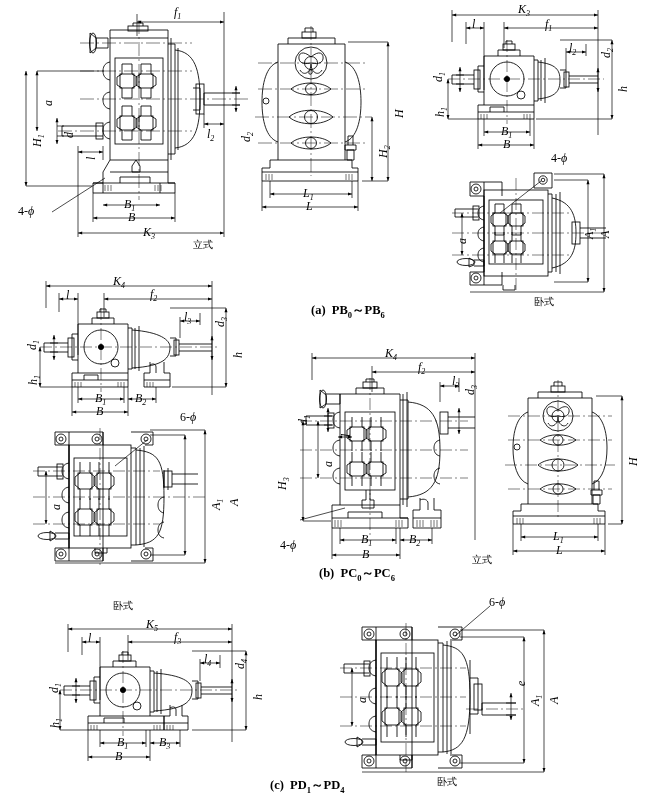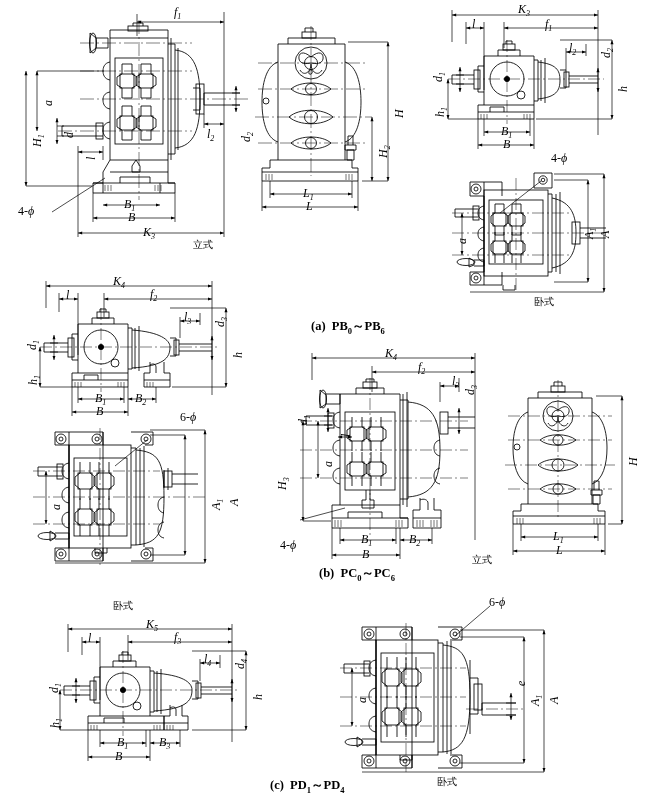--- a/index.html
+++ b/index.html
@@ -753,21 +753,21 @@
 <div class="lbl rot" style="left:617px;top:92px;">h</div>
 <div class="lbl" style="left:501px;top:125px;">B<sub>1</sub></div>
 <div class="lbl" style="left:503px;top:138px;">B</div>
 <div class="lbl phi" style="left:551px;top:152px;">4-<span class="sym">ϕ</span></div>
 
 <div class="lbl rot" style="left:456px;top:244px;">a</div>
 <div class="lbl rot" style="left:583px;top:239px;">A<sub>1</sub></div>
 <div class="lbl rot" style="left:599px;top:238px;">A</div>
 <div class="lbl cjk" style="left:534px;top:297px;">卧式</div>
 
-<div class="lbl cap" style="left:311px;top:320px;">(a)&nbsp;&nbsp;PB<sub>0</sub>～PB<sub>6</sub></div>
+<div class="lbl cap" style="left:311px;top:304px;">(a)&nbsp;&nbsp;PB<sub>0</sub>～PB<sub>6</sub></div>
 
 <div class="lbl" style="left:113px;top:275px;">K<sub>4</sub></div>
 <div class="lbl" style="left:150px;top:288px;">f<sub>2</sub></div>
 <div class="lbl" style="left:66px;top:289px;">l</div>
 <div class="lbl rot" style="left:26px;top:350px;">d<sub>1</sub></div>
 <div class="lbl rot" style="left:27px;top:385px;">h<sub>1</sub></div>
 <div class="lbl" style="left:184px;top:311px;">l<sub>3</sub></div>
 <div class="lbl rot" style="left:214px;top:327px;">d<sub>3</sub></div>
 <div class="lbl rot" style="left:232px;top:358px;">h</div>
 <div class="lbl" style="left:95px;top:392px;">B<sub>1</sub></div>

